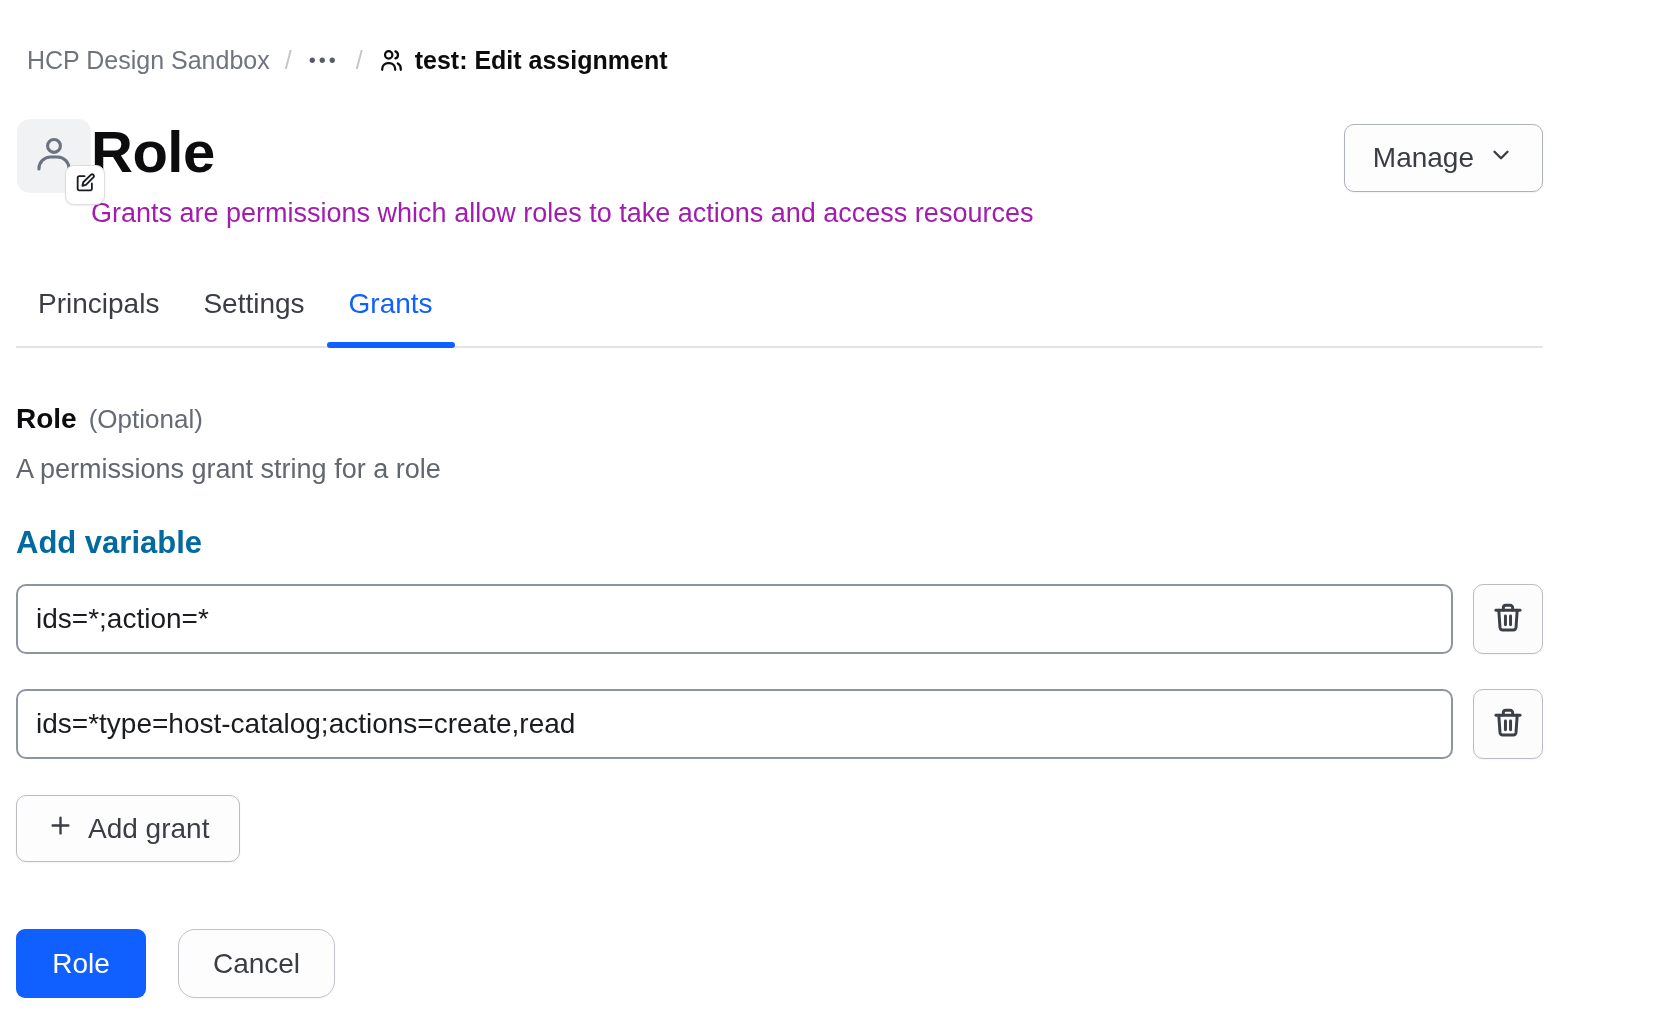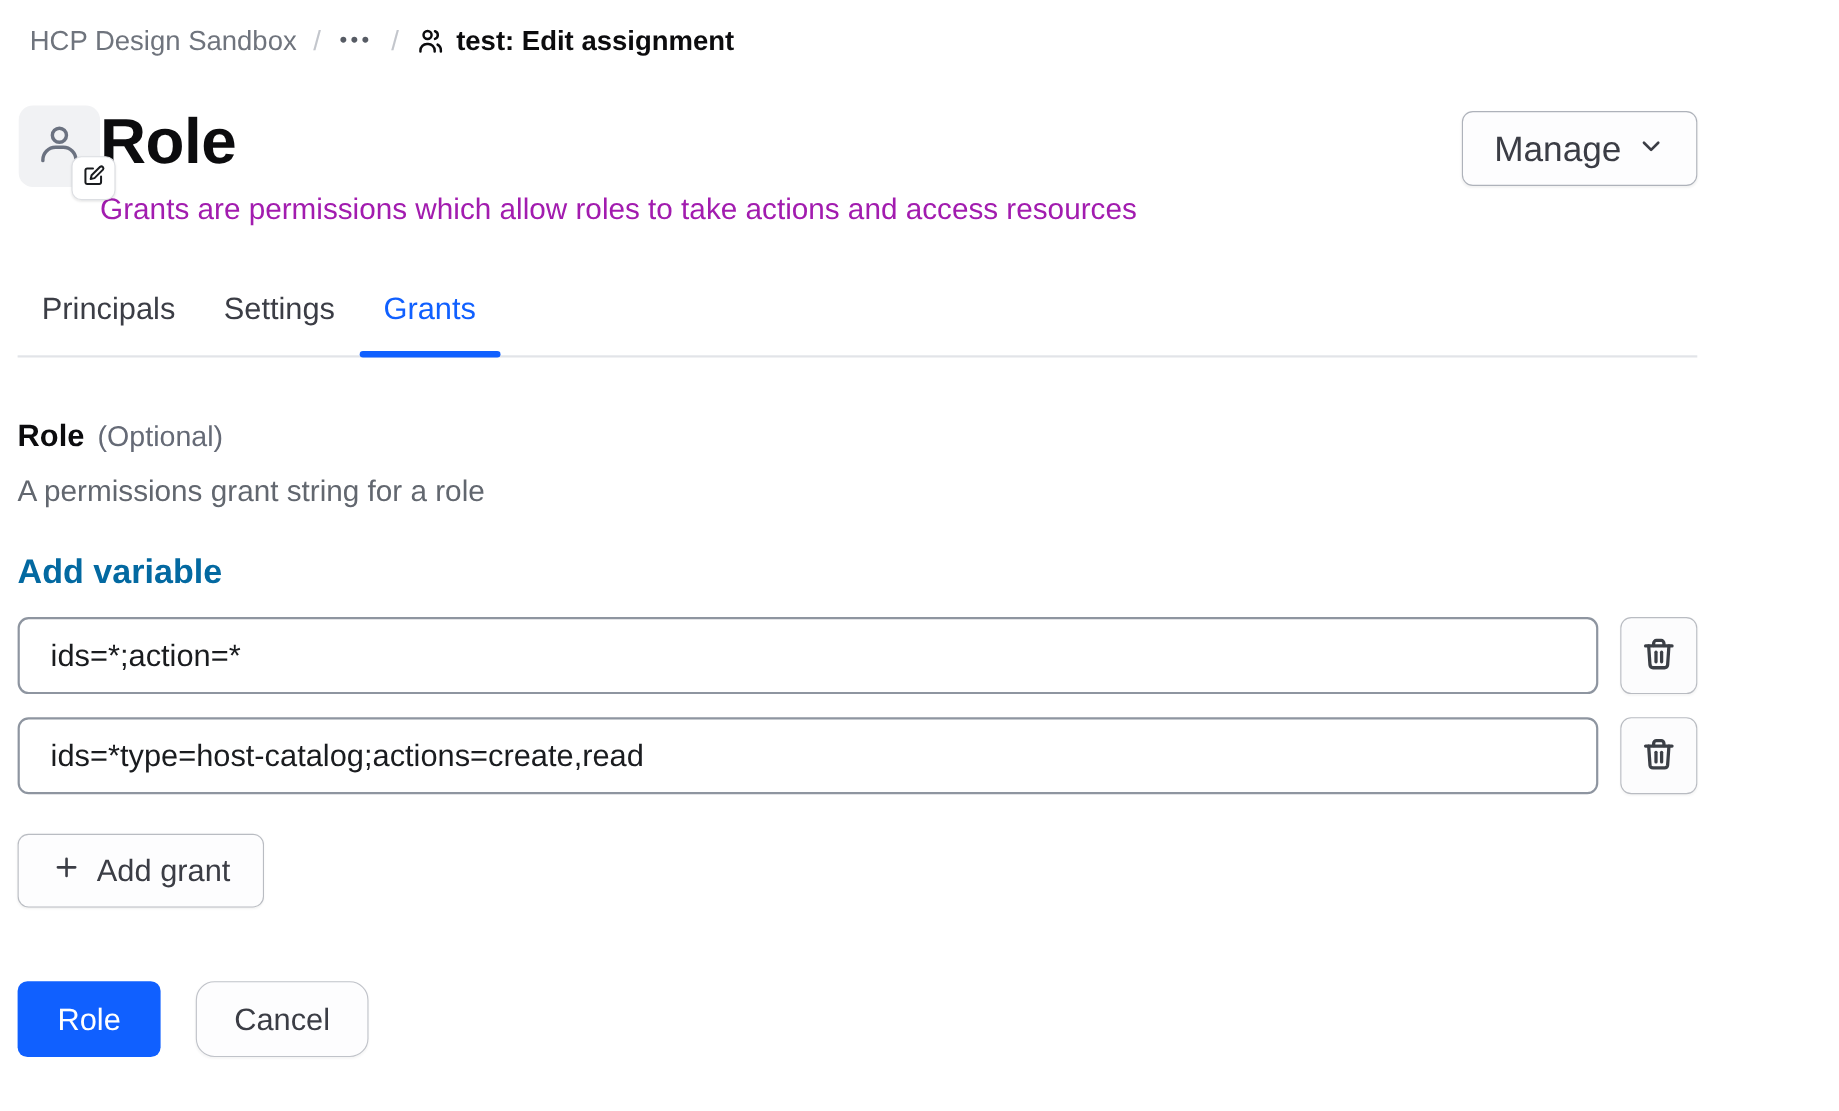--- a/index.html
+++ b/index.html
@@ -1,53 +1,53 @@
 <!DOCTYPE html>
 <html><head>
 <meta charset="utf-8">
 <style>
   html,body{margin:0;padding:0;background:#ffffff;}
   body{width:1672px;height:1010px;font-family:"Liberation Sans",sans-serif;color:#0c0c0e;overflow:hidden;}
   .page{position:relative;width:1672px;height:1010px;background:#fff;}
 
   
-  .breadcrumb{display:flex;align-items:center;gap:15px;padding:23px 0 0 27px;font-size:25px;}
+  .breadcrumb{display:flex;align-items:center;gap:15px;padding:46px 0 0 27px;font-size:25px;}
   .crumb-link{color:#6f747d;text-decoration:none;cursor:pointer;}
   .crumb-sep{color:#c3c6cc;font-size:25px;}
   .crumb-ellipsis{color:#565b64;letter-spacing:3px;font-size:20px;cursor:pointer;padding:0 2px;}
   .crumb-current{display:flex;align-items:center;gap:10px;color:#0c0c0e;font-weight:600;}
   .crumb-current svg{display:block;}
 
   
   .header-row{display:flex;align-items:flex-start;margin:44px 129px 0 17px;}
   .avatar-wrap{position:relative;width:74px;height:74px;flex:0 0 auto;}
   .avatar{width:74px;height:74px;border-radius:13px;background:#f1f2f4;display:flex;align-items:center;justify-content:center;}
   .edit-badge{position:absolute;left:48px;top:46px;width:38px;height:38px;background:#ffffff;border:1px solid #dcdee2;border-radius:9px;display:flex;align-items:center;justify-content:center;box-shadow:0 1px 2px rgba(0,0,0,.08);cursor:pointer;}
   .header-text{flex:1;min-width:0;}
   .page-title{font-size:58px;line-height:62px;font-weight:700;margin:2px 0 0 0;letter-spacing:-.5px;color:#0c0c0e;}
   .page-subtitle{margin-top:15px;font-size:27px;line-height:30px;color:#a21caf;}
-  .manage-btn{margin-left:auto;margin-top:5px;height:68px;padding:12px 28px;display:flex;align-items:center;gap:14px;background:#fdfdfe;border:1.5px solid #aeb2ba;border-radius:10px;font-size:32px;color:#3b3d45;cursor:pointer;box-shadow:0 1px 2px rgba(0,0,0,.05);font-family:inherit;}
+  .manage-btn{margin-left:auto;margin-top:5px;height:68px;padding:12px 28px;display:flex;align-items:center;gap:14px;background:#fdfdfe;border:1.5px solid #aeb2ba;border-radius:10px;font-size:28px;color:#3b3d45;cursor:pointer;box-shadow:0 1px 2px rgba(0,0,0,.05);font-family:inherit;}
 
   
   .tabs{display:flex;margin:46px 129px 0 16px;border-bottom:2px solid #e2e4e8;}
   .tab{position:relative;padding:14px 22px 26px 22px;font-size:28px;font-weight:500;color:#3b3d45;cursor:pointer;background:none;border:none;font-family:inherit;}
   .tab.active{color:#1060ff;}
   .tab.active .tab-underline{position:absolute;left:0;right:0;bottom:-2px;height:6px;border-radius:3px;background:#1060ff;}
 
   
   .grant-section{margin:55px 129px 0 16px;}
   .grant-label-row{display:flex;align-items:baseline;gap:12px;}
   .grant-label{font-size:28px;font-weight:700;color:#0c0c0e;}
   .grant-optional{font-size:26px;color:#656a76;}
   .grant-help{margin-top:19px;font-size:27px;color:#62676f;}
   .add-variable{margin-top:40px;font-size:31px;font-weight:700;color:#0369a1;}
 
   .grant-row{display:flex;align-items:center;gap:20px;margin-top:23px;}
-  .grant-row + .grant-row{margin-top:21px;}
-  .grant-input{flex:1;height:70px;box-sizing:border-box;border:2px solid #8e95a0;border-radius:10px;padding:0 28px;font-size:28px;color:#1a1c1f;font-family:inherit;background:#fff;outline:none;}
+  .grant-row + .grant-row{margin-top:35px;}
+  .grant-input{flex:1;height:70px;box-sizing:border-box;border:2px solid #8e95a0;border-radius:10px;padding:0 18px;font-size:28px;color:#1a1c1f;font-family:inherit;background:#fff;outline:none;}
   .trash-btn{flex:0 0 auto;width:70px;height:70px;box-sizing:border-box;border:1.5px solid #b9bcc2;border-radius:10px;background:#fcfcfd;display:flex;align-items:center;justify-content:center;cursor:pointer;box-shadow:0 1px 2px rgba(0,0,0,.04);}
 
   .add-grant-btn{margin-top:36px;height:67px;padding:0 30px;display:inline-flex;align-items:center;gap:14px;background:#fdfdfe;border:1.5px solid #b9bcc2;border-radius:10px;font-size:28px;color:#3b3d45;cursor:pointer;box-shadow:0 1px 2px rgba(0,0,0,.05);font-family:inherit;}
 
   
   .actions{display:flex;align-items:center;gap:32px;margin:67px 0 0 16px;}
   .save-btn{width:130px;height:69px;background:#1060ff;color:#ffffff;border:none;border-radius:9px;font-size:28px;cursor:pointer;font-family:inherit;}
   .cancel-btn{width:157px;height:69px;background:#fdfdfe;color:#3b3d45;border:1.5px solid #c0c3c9;border-radius:17px;font-size:28px;cursor:pointer;box-shadow:0 1px 2px rgba(0,0,0,.04);font-family:inherit;}
 
   svg{stroke-linecap:round;stroke-linejoin:round;}

